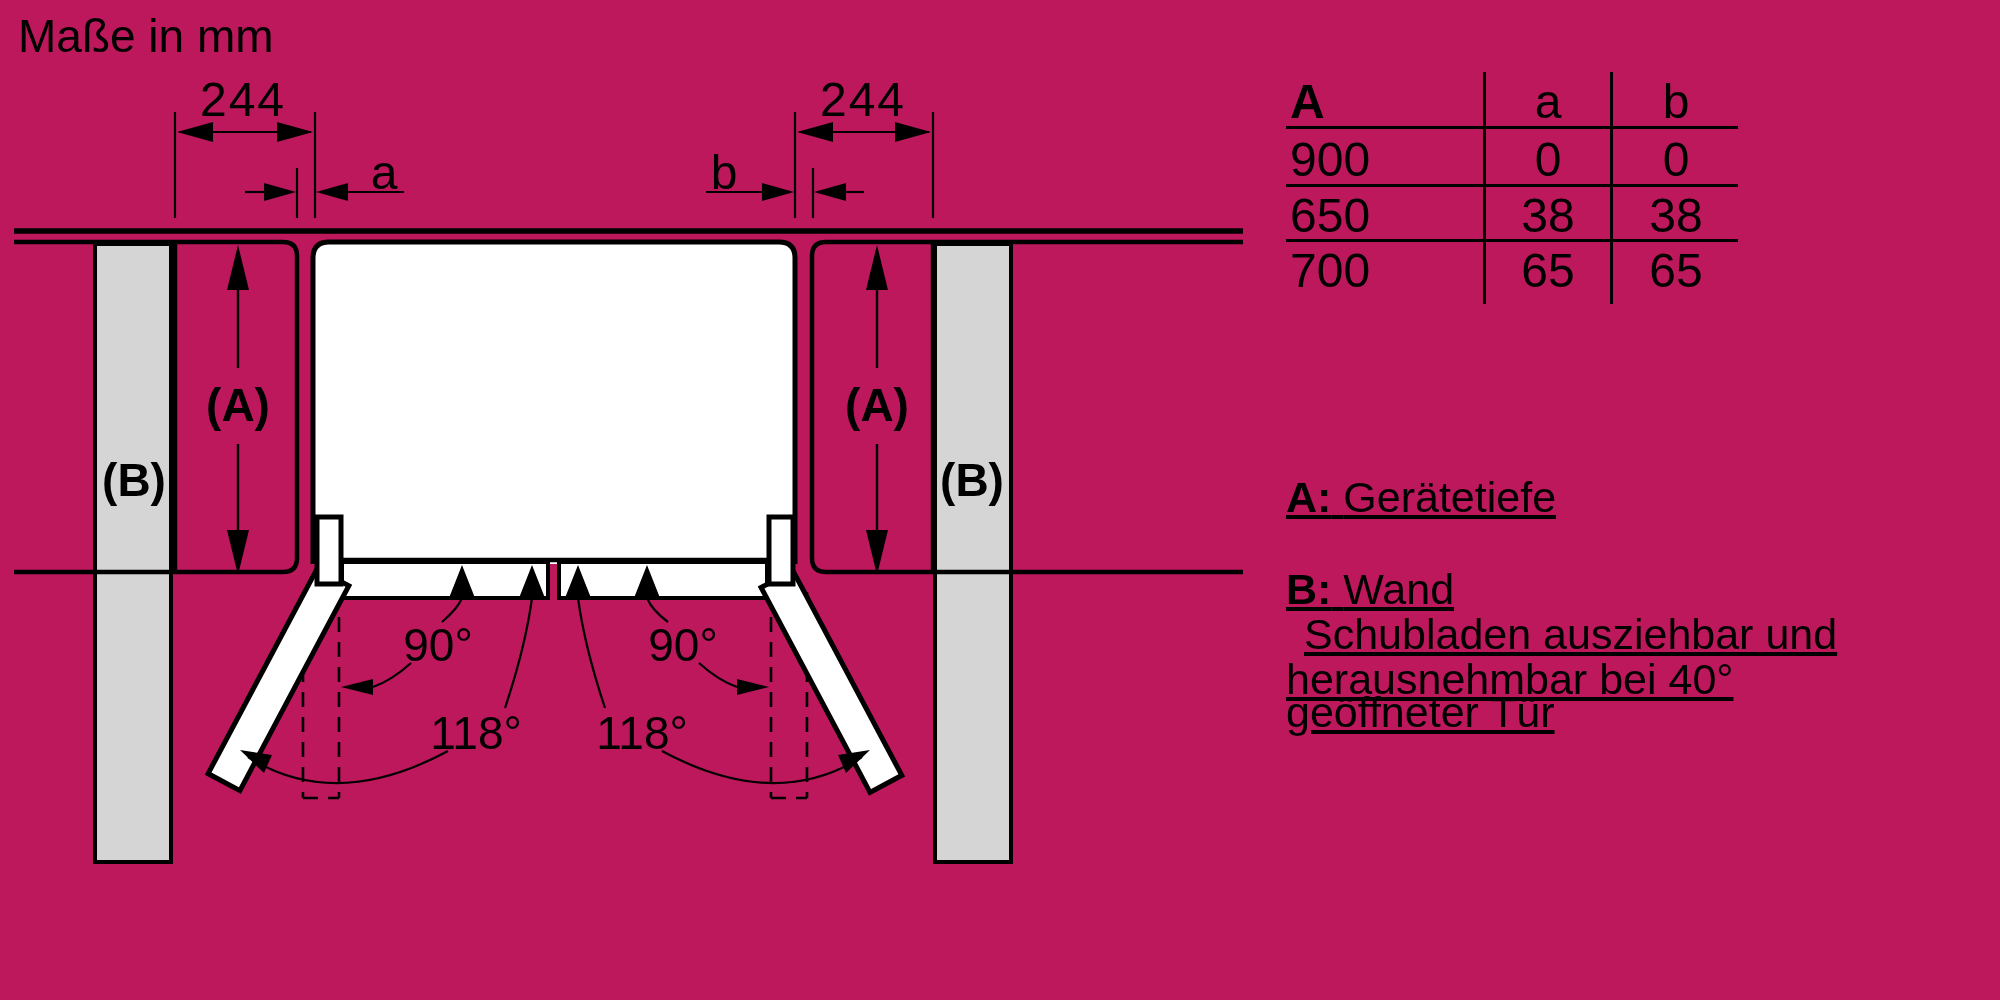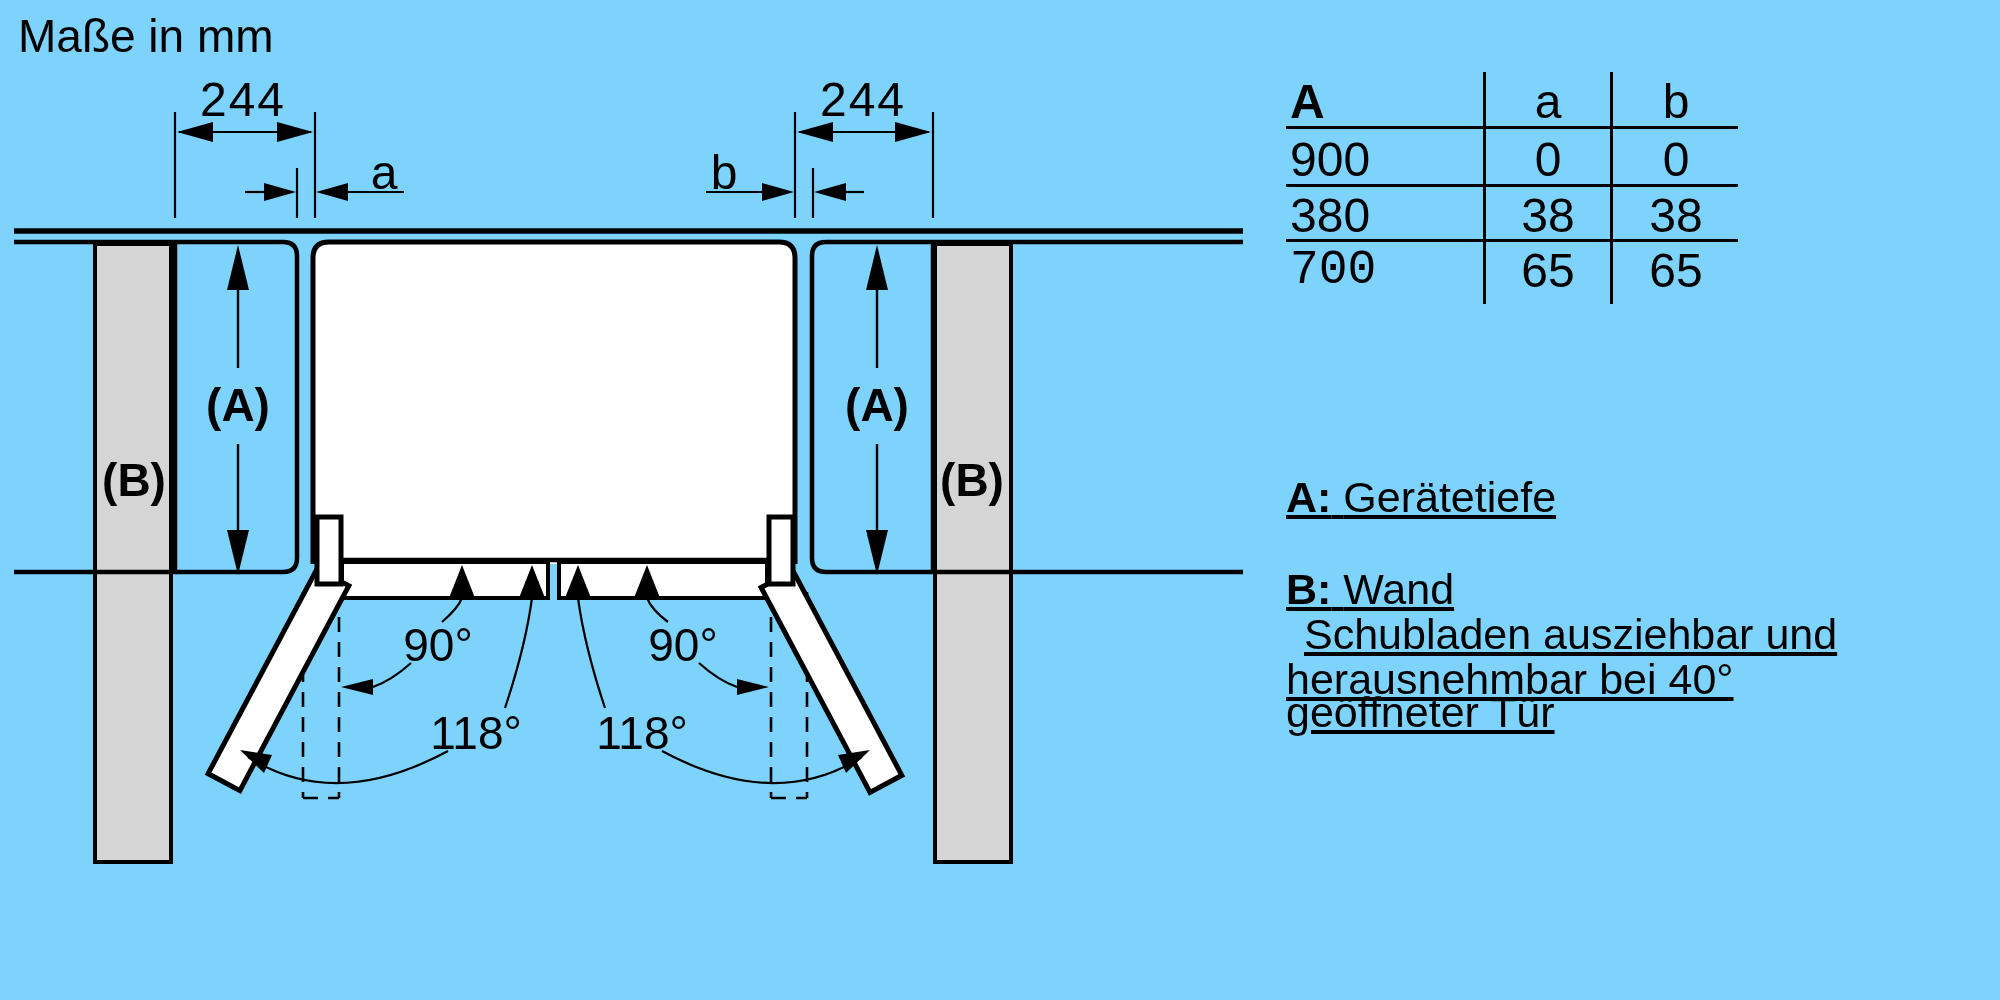--- a/index.html
+++ b/index.html
@@ -1,16 +1,16 @@
 <!DOCTYPE html>
 <html><head>
 <meta charset="utf-8">
 <style>
   html,body{margin:0;padding:0;background:#fff;}
-  .canvas{position:relative;width:2000px;height:1000px;background:#7dd3fc;overflow:hidden;
+  .canvas{position:relative;width:2000px;height:1000px;background:#be185d;overflow:hidden;
           font-family:"Liberation Sans", sans-serif;color:#000;}
   svg text{font-family:"Liberation Sans", sans-serif;fill:#000;}
   .dim-table{position:absolute;left:1286px;top:62px;width:456px;height:245px;font-size:48px;}
   .dim-table .hline{position:absolute;left:0;width:452px;height:3px;background:#000;}
   .dim-table .vline{position:absolute;top:10px;width:3px;height:232px;background:#000;}
   .dim-table .cell{position:absolute;white-space:nowrap;}
   .dim-table .c2{width:60px;text-align:center;transform:translateX(-50%);}
   .dim-table .c3{width:60px;text-align:center;transform:translateX(-50%);}
   .bold{font-weight:bold;}
   .legend{position:absolute;left:1286px;top:455px;width:560px;font-size:43px;}
@@ -173,25 +173,25 @@
     <div class="hline" style="top:177px;"></div>
 
     <span class="cell bold" style="left:4px;top:12px;">A</span>
     <span class="cell c2" style="left:262px;top:12px;">a</span>
     <span class="cell c3" style="left:390px;top:12px;">b</span>
 
     <span class="cell" style="left:4px;top:70px;">900</span>
     <span class="cell c2" style="left:262px;top:70px;">0</span>
     <span class="cell c3" style="left:390px;top:70px;">0</span>
 
-    <span class="cell" style="left:4px;top:126px;">380</span>
+    <span class="cell" style="left:4px;top:126px;">650</span>
     <span class="cell c2" style="left:262px;top:126px;">38</span>
     <span class="cell c3" style="left:390px;top:126px;">38</span>
 
-    <span class="cell" style="left:4px;top:181px;font-family:Liberation Mono, monospace;">700</span>
+    <span class="cell" style="left:4px;top:181px;">700</span>
     <span class="cell c2" style="left:262px;top:181px;">65</span>
     <span class="cell c3" style="left:390px;top:181px;">65</span>
   </div>
 
   <div class="legend">
     <div class="lrow" style="top:18px;">
       <span class="bold">A:</span>
       <span>Gerätetiefe</span>
     </div>
     <div class="lrow" style="top:110px;">

